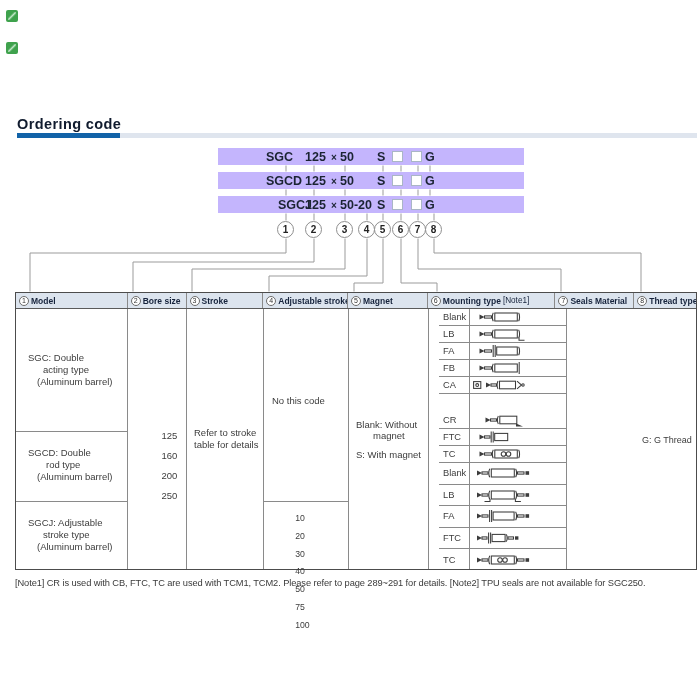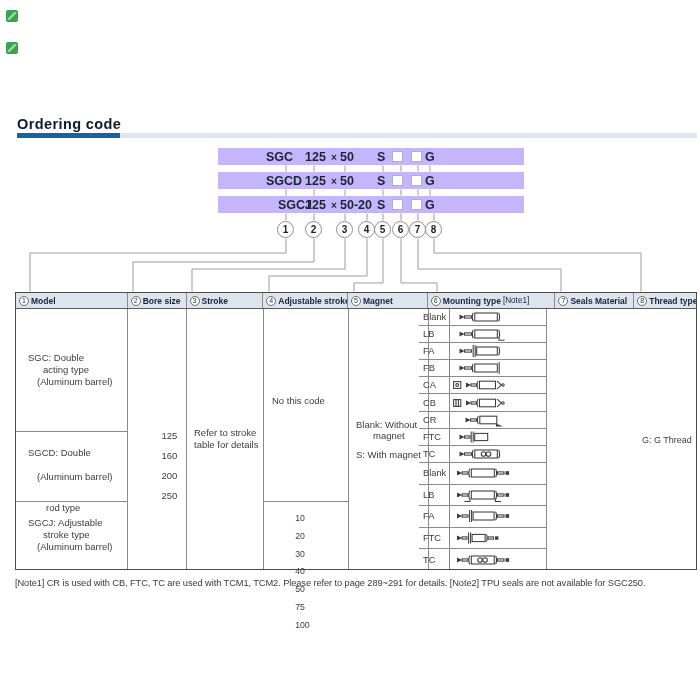--- a/index.html
+++ b/index.html
@@ -181,21 +181,21 @@
 
     <div class="tbody">
 
       <div class="col" style="left:0;width:112px;">
         <div class="hline" style="top:122px;width:112px;"></div>
         <div class="hline" style="top:192px;width:112px;"></div>
         <div class="txt" style="left:12px;top:43px;">SGC: Double</div>
         <div class="txt" style="left:27px;top:55px;">acting type</div>
         <div class="txt" style="left:21px;top:67px;">(Aluminum barrel)</div>
         <div class="txt" style="left:12px;top:138px;">SGCD: Double</div>
-        <div class="txt" style="left:30px;top:150px;margin-top:43px;">rod type</div>
+        <div class="txt" style="left:30px;top:150px;">rod type</div>
         <div class="txt" style="left:21px;top:162px;">(Aluminum barrel)</div>
         <div class="txt" style="left:12px;top:208px;">SGCJ: Adjustable</div>
         <div class="txt" style="left:27px;top:220px;">stroke type</div>
         <div class="txt" style="left:21px;top:232px;">(Aluminum barrel)</div>
       </div>
 
       <div class="col" style="left:112px;width:59px;">
         <div class="lst" style="left:7px;top:112px;line-height:10px;font-size:9.5px;">
           <span>125</span><br>
           <span>160</span><br>
@@ -222,21 +222,21 @@
           <span>100</span>
         </div>
       </div>
 
       <div class="col" style="left:333px;width:80px;">
         <div class="txt" style="left:7px;top:110px;">Blank: Without</div>
         <div class="txt" style="left:24px;top:121px;">magnet</div>
         <div class="txt" style="left:7px;top:140px;">S: With magnet</div>
       </div>
 
-      <div class="col" style="left:403px;width:128px;">
+      <div class="col" style="left:423px;width:128px;">
         <div class="vline" style="left:30px;"></div>
 
         <div class="mrow" style="top:0;height:17.1px;">
           <span class="mlab">Blank</span>
           <svg class="mico" viewBox="0 0 62 14">
             <path class="f" d="M6.5,4.4 L11.5,7 L6.5,9.6 Z"></path>
               <rect class="s" x="11.5" y="5.9" width="7" height="2.2"></rect>
             <path class="s" d="M20.3,2.7 C19,4.8 19,9.2 20.3,11.3"></path>
               <rect class="s" x="21.8" y="3" width="22.5" height="8"></rect>
             <path class="s" d="M45.6,2.7 C46.9,4.8 46.9,9.2 45.6,11.3"></path>
@@ -278,34 +278,20 @@
           </svg>
         </div>
         <div class="mrow" style="top:51.3px;height:17.1px;">
           <span class="mlab">FB</span>
           <svg class="mico" viewBox="0 0 62 14">
             <path class="f" d="M6.5,4.4 L11.5,7 L6.5,9.6 Z"></path>
               <rect class="s" x="11.5" y="5.9" width="7" height="2.2"></rect>
             <path class="s" d="M20.3,2.7 C19,4.8 19,9.2 20.3,11.3"></path>
               <rect class="s" x="21.8" y="3" width="22.5" height="8"></rect>
             <line class="s" x1="46.2" y1="0.9" x2="46.2" y2="13.1"></line>
-          </svg>
-        </div>
-        <div class="mrow" style="top:85.5px;height:17.1px;">
-          <span class="mlab">CB</span>
-          <svg class="mico" viewBox="0 0 62 14">
-            <rect class="s" x="0.6" y="3.6" width="7.2" height="6.8"></rect>
-            <line class="s" x1="3" y1="3.6" x2="3" y2="10.4"></line>
-              <line class="s" x1="5.4" y1="3.6" x2="5.4" y2="10.4"></line>
-            <path class="f" d="M13,4.4 L18,7 L13,9.6 Z"></path>
-              <rect class="s" x="18" y="5.9" width="5.5" height="2.2"></rect>
-            <path class="s" d="M25,2.9 C23.8,4.9 23.8,9.1 25,11.1"></path>
-              <rect class="s" x="26.5" y="3.2" width="16" height="7.6"></rect>
-            <path class="s" d="M44,3.2 L48.5,7 L44,10.8"></path>
-              <circle class="s" cx="50" cy="7" r="1.2"></circle>
           </svg>
         </div>
         <div class="mrow" style="top:102.6px;height:17.1px;">
           <span class="mlab">CR</span>
           <svg class="mico" viewBox="0 0 62 14">
             <path class="f" d="M12.5,4.4 L17.5,7 L12.5,9.6 Z"></path>
               <rect class="s" x="17.5" y="5.9" width="6" height="2.2"></rect>
             <path class="s" d="M25.3,2.9 C24.1,4.9 24.1,9.1 25.3,11.1"></path>
               <rect class="s" x="26.8" y="3.2" width="17" height="7.6"></rect>
             <path class="f" d="M43,10.4 L50,13.6 L43,13.6 Z"></path>

